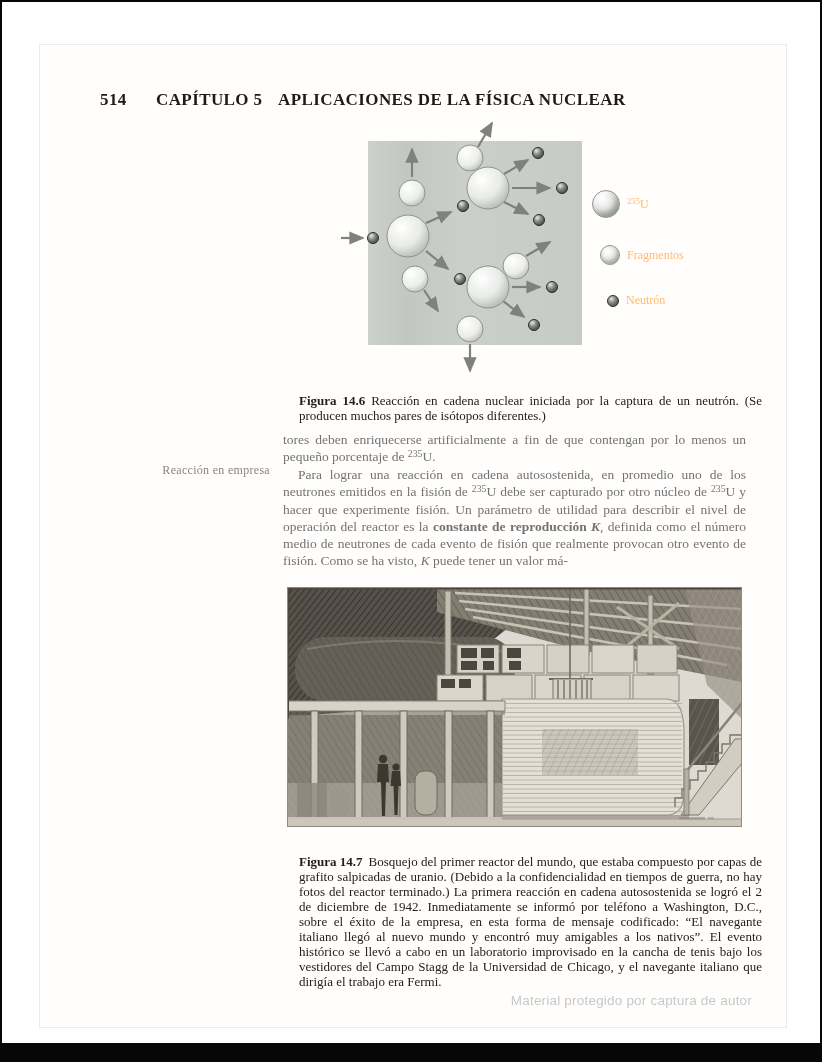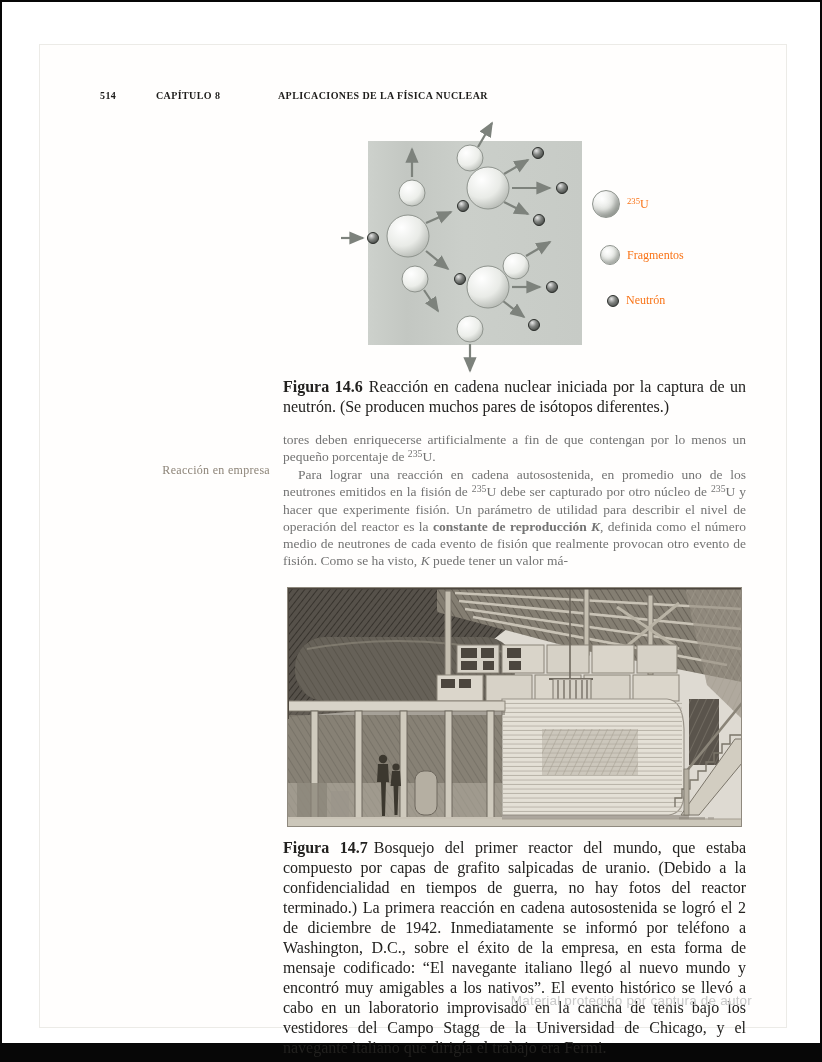--- a/index.html
+++ b/index.html
@@ -5,43 +5,43 @@
   html,body{margin:0;padding:0;background:#000;}
   .screen{position:relative;width:822px;height:1062px;background:#070707;overflow:hidden;
           font-family:"Liberation Serif","DejaVu Serif",serif;}
   .sheet{position:absolute;left:2px;top:2px;right:2px;bottom:19px;background:#ffffff;}
   .inner-border{position:absolute;left:39px;top:44px;width:746px;height:982px;
                 border:1px solid #ecebe7;background:#fffefd;}
   .content{position:absolute;inset:0;}
 
   
   .page-header{position:absolute;top:90px;left:0;width:822px;height:16px;
-               font-size:10px;font-weight:bold;color:#1d1c1a;letter-spacing:.4px;}
+               font-size:17px;font-weight:bold;color:#1d1c1a;letter-spacing:.4px;}
   .page-header span{position:absolute;top:0;white-space:nowrap;}
   .h-num{left:100px;}
   .h-chap{left:156px;}
   .h-title{left:278px;}
 
   
   .fig1-svg{position:absolute;left:340px;top:115px;}
   .legend-row{position:absolute;display:flex;align-items:center;gap:7px;}
   .legend-dot{border-radius:50%;flex:0 0 auto;}
   .dot-uranium{width:26px;height:26px;border:1px solid #8f948e;
     background:radial-gradient(circle at 35% 30%, #ffffff, #e6e8e4 45%, #aeb2ac 85%, #9da19c);
     box-shadow:inset -3px -4px 6px rgba(110,115,110,.55), inset 2px 3px 4px rgba(255,255,255,.9);}
   .dot-fragment{width:18px;height:18px;border:1px solid #8f948e;
     background:radial-gradient(circle at 35% 30%, #ffffff, #e9ebe7 50%, #b6bab4);
     box-shadow:inset -2px -3px 4px rgba(120,125,120,.5);}
   .dot-neutron{width:10px;height:10px;border:1px solid #2c2f2c;
     background:radial-gradient(circle at 35% 30%, #e3e3e3, #7d807d 45%, #383b38);}
-  .legend-label{font-size:12px;color:#f97316;white-space:nowrap;}
-
-  
-  .caption{position:absolute;left:283px;width:463px;margin:0;font-size:16px;
-           line-height:20px;color:#22211f;text-align:justify;}
+  .legend-label{font-size:12px;color:#fdba74;white-space:nowrap;}
+
+  
+  .caption{position:absolute;left:283px;width:463px;margin:16px;font-size:13px;
+           line-height:15px;color:#22211f;text-align:justify;}
   .cap1{top:377px;}
   .cap2{top:838px;}
   .cap-label{font-weight:bold;margin-right:6px;}
 
   
   .marginnote{position:absolute;left:148px;top:463px;width:122px;text-align:right;
               font-size:12px;color:#8d8478;letter-spacing:.3px;}
 
   
   .bodytext{position:absolute;left:283px;top:431px;width:463px;font-size:13.5px;
@@ -64,21 +64,21 @@
 <body>
 
 <div class="screen">
   <div class="sheet"></div>
   <div class="inner-border"></div>
 
   <div class="content">
 
     <div class="page-header">
       <span class="h-num">514</span>
-      <span class="h-chap">CAPÍTULO 8</span>
+      <span class="h-chap">CAPÍTULO 5</span>
       <span class="h-title">APLICACIONES DE LA FÍSICA NUCLEAR</span>
     </div>
 
     <svg class="fig1-svg" id="fission-svg" width="250" height="262" viewBox="0 0 250 262">
       <defs>
         <linearGradient id="boxg" x1="0" y1="0" x2="1" y2="0">
           <stop offset="0" stop-color="#cdd1cc"></stop>
           <stop offset="0.18" stop-color="#c3c7c2"></stop>
           <stop offset="0.45" stop-color="#cbcfca"></stop>
           <stop offset="1" stop-color="#c7cbc6"></stop>

